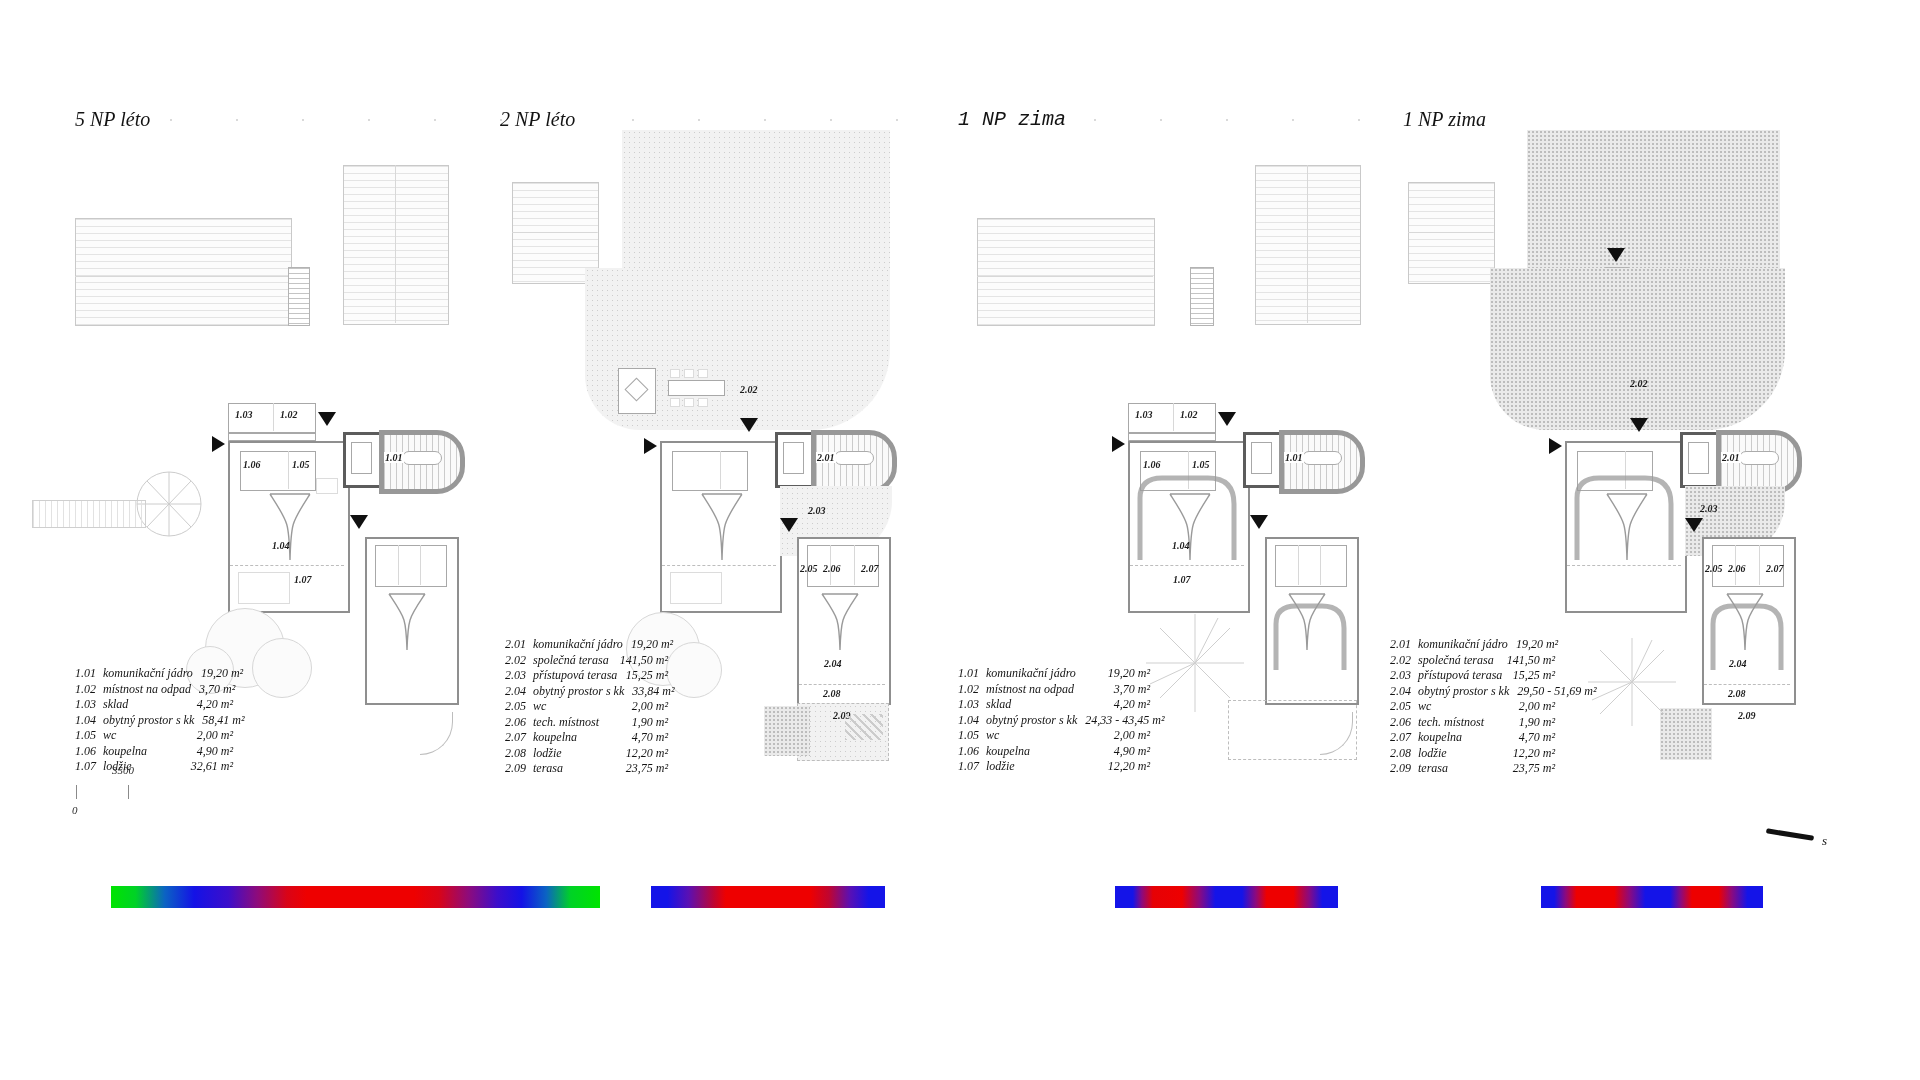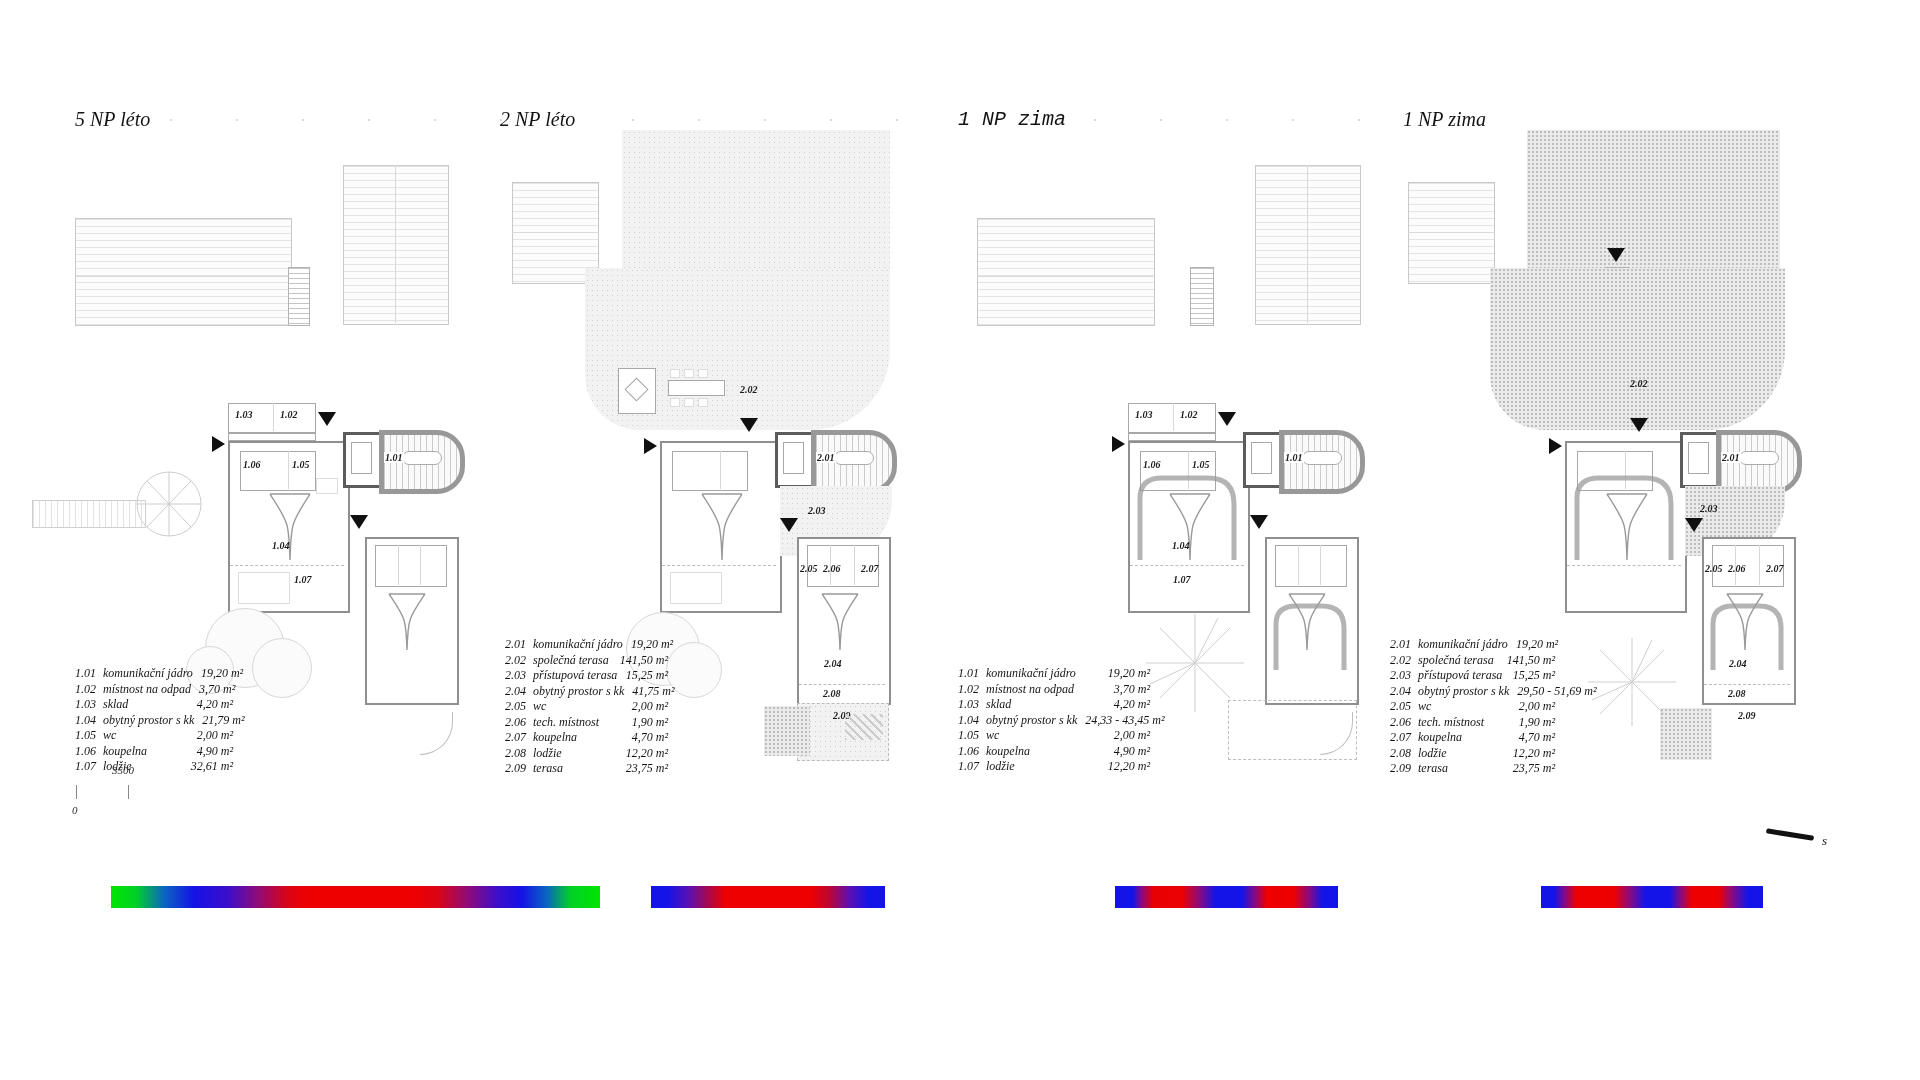--- a/index.html
+++ b/index.html
@@ -122,21 +122,21 @@
         <span class="lg-area">3,70 m²</span>
       </div>
       <div class="legend-row">
         <span class="lg-code">1.03</span>
         <span class="lg-name">sklad</span>
         <span class="lg-area">4,20 m²</span>
       </div>
       <div class="legend-row">
         <span class="lg-code">1.04</span>
         <span class="lg-name">obytný prostor s kk</span>
-        <span class="lg-area">21,79 m²</span>
+        <span class="lg-area">58,41 m²</span>
       </div>
       <div class="legend-row">
         <span class="lg-code">1.05</span>
         <span class="lg-name">wc</span>
         <span class="lg-area">2,00 m²</span>
       </div>
       <div class="legend-row">
         <span class="lg-code">1.06</span>
         <span class="lg-name">koupelna</span>
         <span class="lg-area">4,90 m²</span>
@@ -219,21 +219,21 @@
         <span class="lg-area">141,50 m²</span>
       </div>
       <div class="legend-row">
         <span class="lg-code">2.03</span>
         <span class="lg-name">přístupová terasa</span>
         <span class="lg-area">15,25 m²</span>
       </div>
       <div class="legend-row">
         <span class="lg-code">2.04</span>
         <span class="lg-name">obytný prostor s kk</span>
-        <span class="lg-area">41,75 m²</span>
+        <span class="lg-area">33,84 m²</span>
       </div>
       <div class="legend-row">
         <span class="lg-code">2.05</span>
         <span class="lg-name">wc</span>
         <span class="lg-area">2,00 m²</span>
       </div>
       <div class="legend-row">
         <span class="lg-code">2.06</span>
         <span class="lg-name">tech. místnost</span>
         <span class="lg-area">1,90 m²</span>

